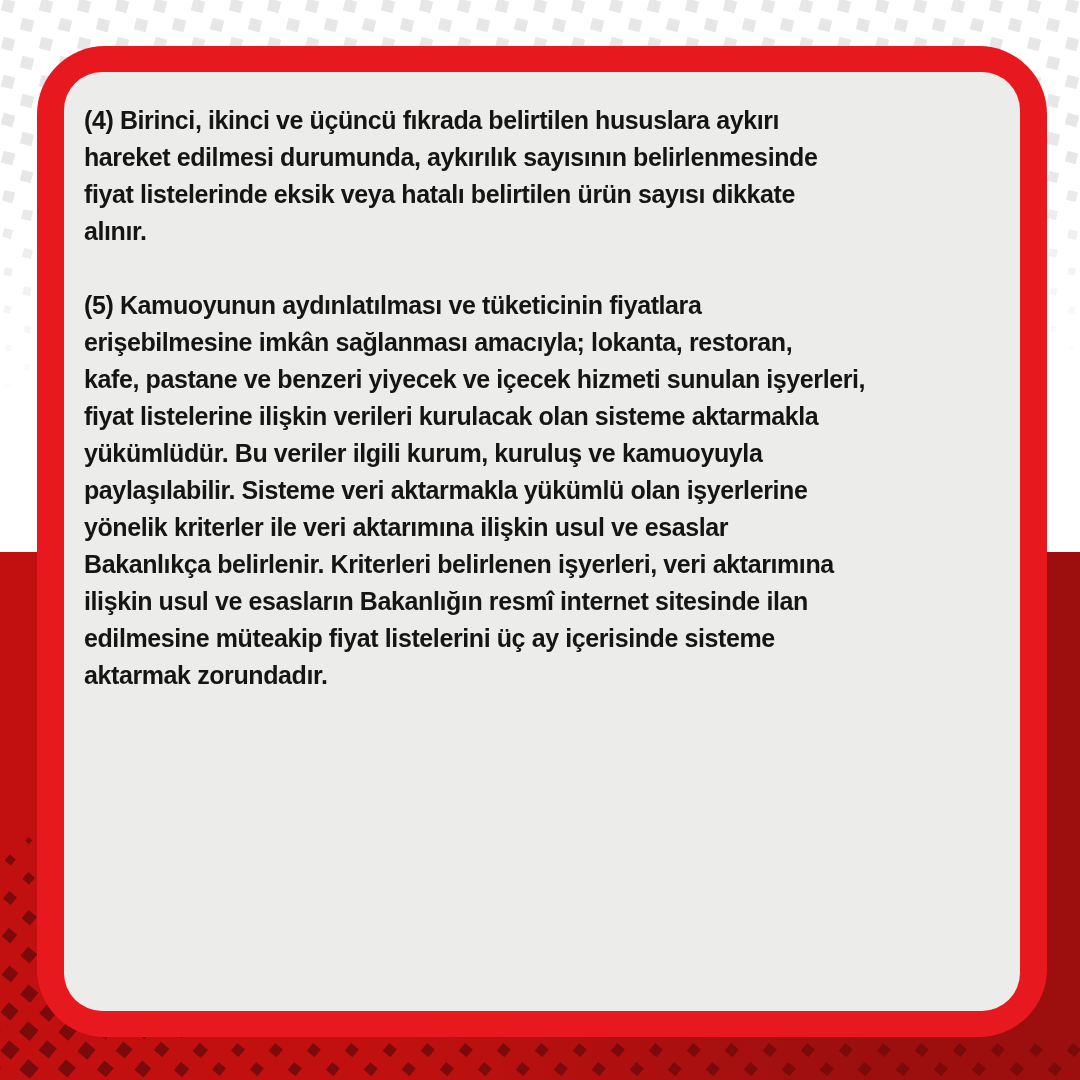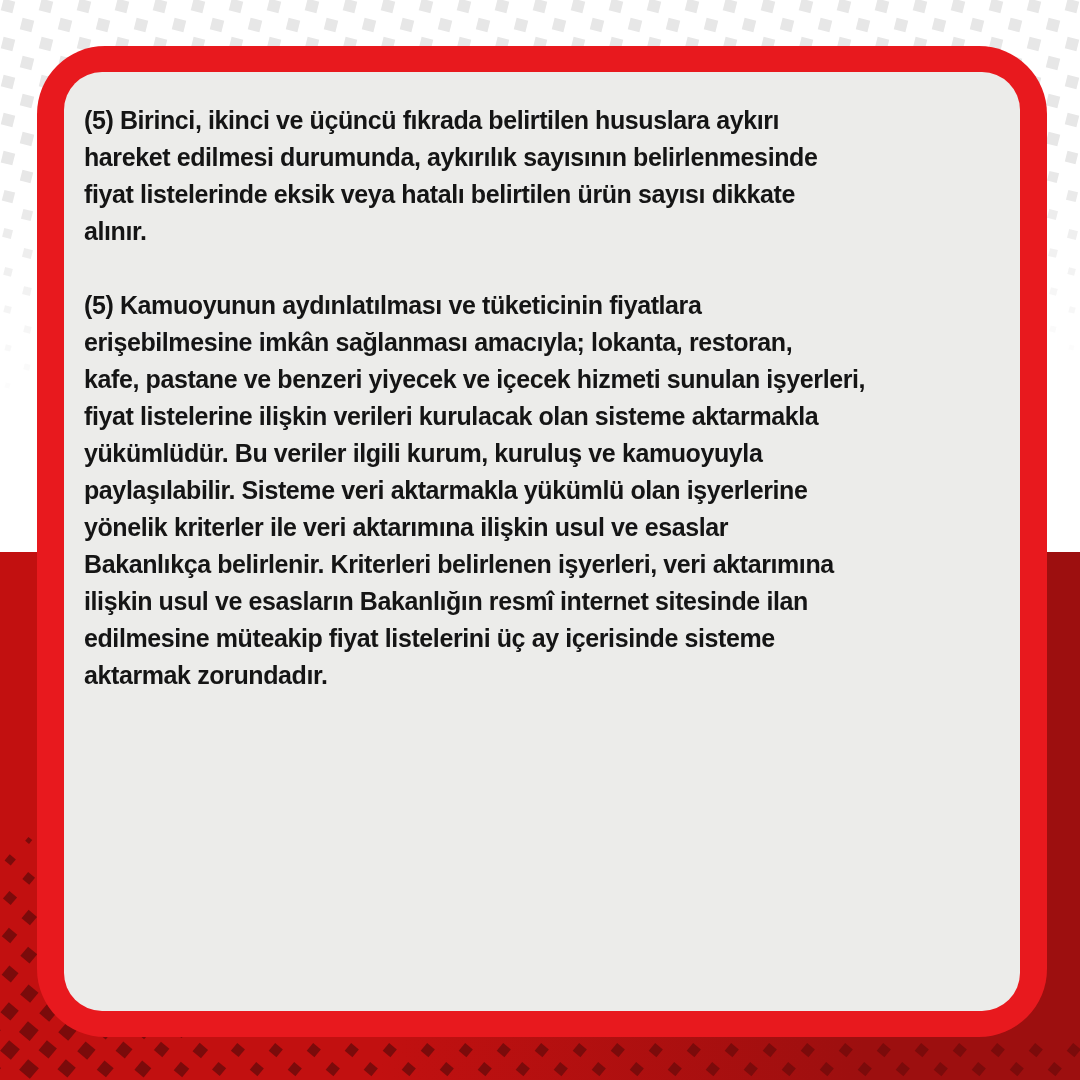--- a/index.html
+++ b/index.html
@@ -655,21 +655,21 @@
       <div class="dot bottom" style="left: 898.25px; top: 1064.25px; width: 9.5px; height: 9.5px; transform: rotate(40deg); opacity: 1;"></div>
       <div class="dot bottom" style="left: 936.25px; top: 1064.25px; width: 9.5px; height: 9.5px; transform: rotate(40deg); opacity: 1;"></div>
       <div class="dot bottom" style="left: 974.25px; top: 1064.25px; width: 9.5px; height: 9.5px; transform: rotate(40deg); opacity: 1;"></div>
       <div class="dot bottom" style="left: 1012.25px; top: 1064.25px; width: 9.5px; height: 9.5px; transform: rotate(40deg); opacity: 1;"></div>
       <div class="dot bottom" style="left: 1050.25px; top: 1064.25px; width: 9.5px; height: 9.5px; transform: rotate(40deg); opacity: 1;"></div>
     </div>
 
   <div class="card">
     <div class="panel">
       <div class="text-block" id="paragraphs">
-          <div class="paragraph">(5) Birinci, ikinci ve üçüncü fıkrada belirtilen hususlara aykırı
+          <div class="paragraph">(4) Birinci, ikinci ve üçüncü fıkrada belirtilen hususlara aykırı
 hareket edilmesi durumunda, aykırılık sayısının belirlenmesinde
 fiyat listelerinde eksik veya hatalı belirtilen ürün sayısı dikkate
 alınır.</div>
           <div class="paragraph">(5) Kamuoyunun aydınlatılması ve tüketicinin fiyatlara
 erişebilmesine imkân sağlanması amacıyla; lokanta, restoran,
 kafe, pastane ve benzeri yiyecek ve içecek hizmeti sunulan işyerleri,
 fiyat listelerine ilişkin verileri kurulacak olan sisteme aktarmakla
 yükümlüdür. Bu veriler ilgili kurum, kuruluş ve kamuoyuyla
 paylaşılabilir. Sisteme veri aktarmakla yükümlü olan işyerlerine
 yönelik kriterler ile veri aktarımına ilişkin usul ve esaslar

